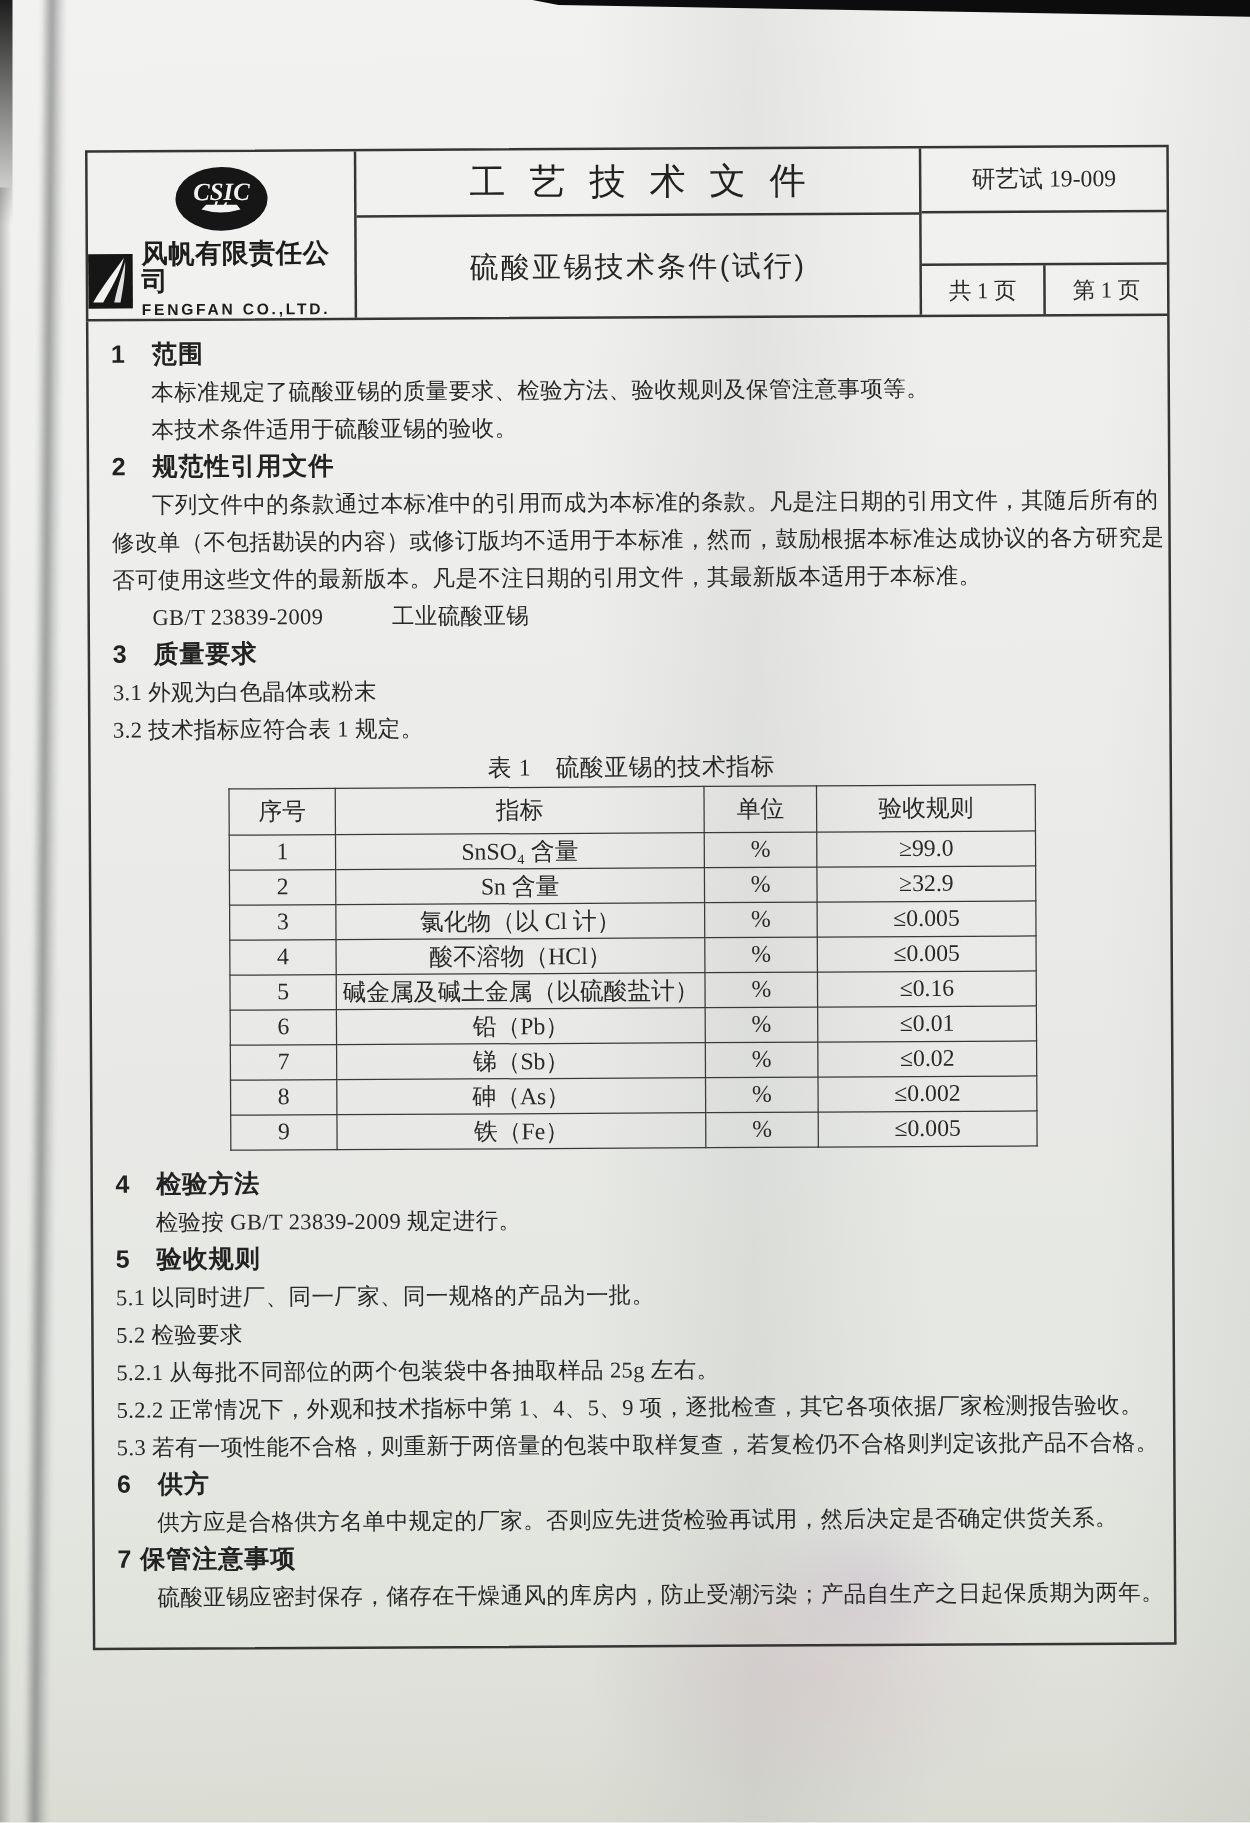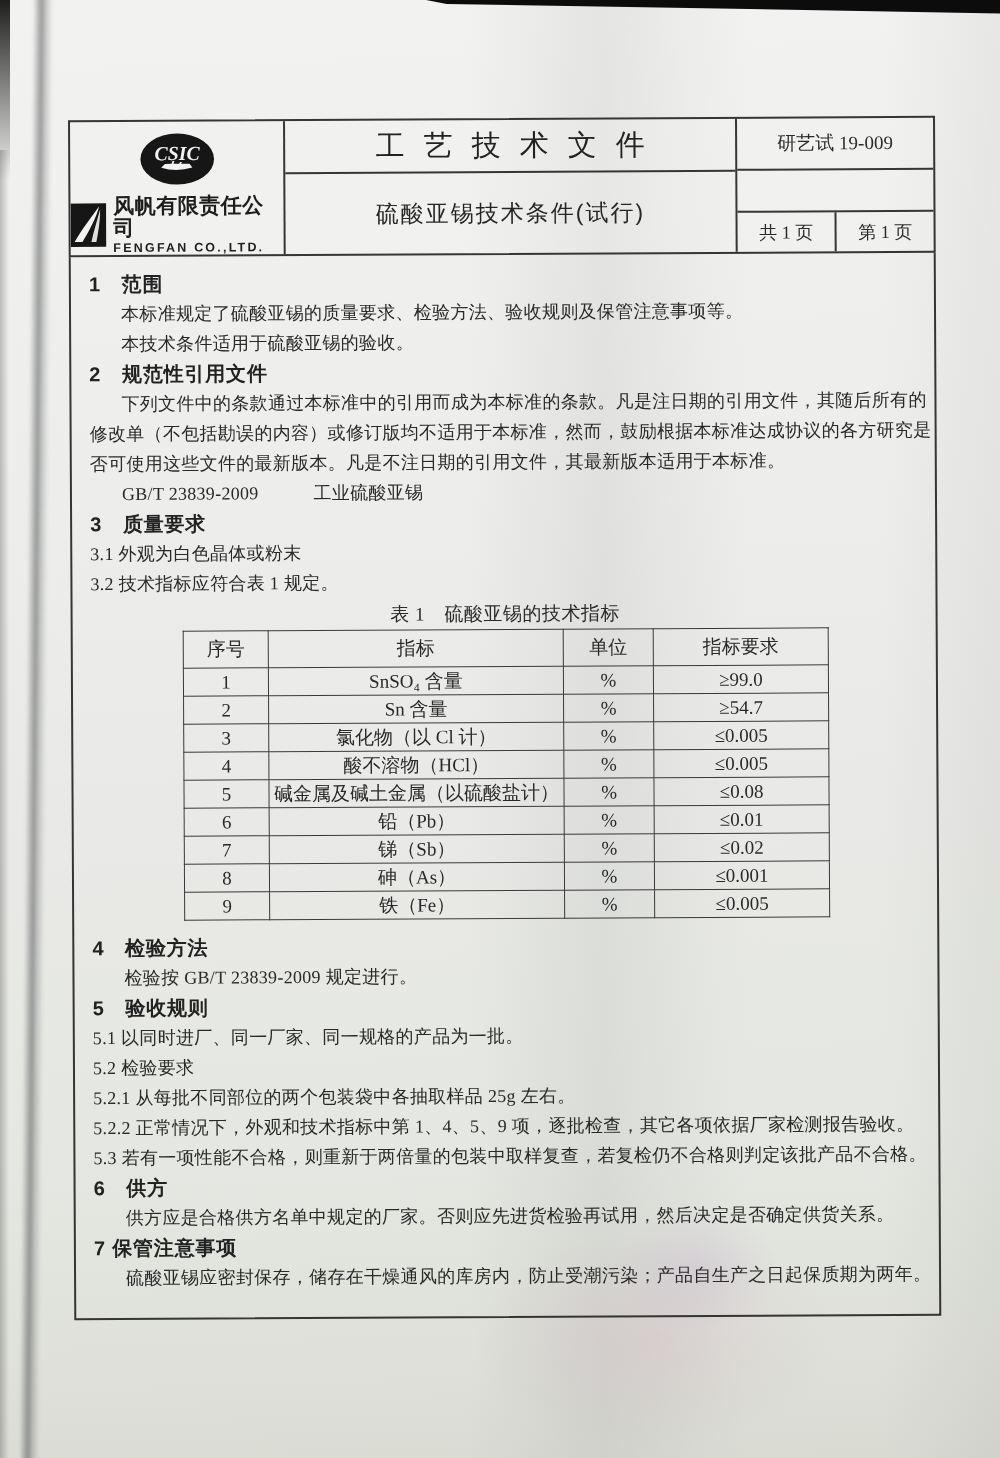--- a/index.html
+++ b/index.html
@@ -26,21 +26,21 @@
   .crease{position:absolute;top:-8px;left:33px;width:20px;height:1480px;z-index:4;
     background:linear-gradient(to right, rgba(70,72,74,0) 0%, rgba(70,72,74,0.52) 45%, rgba(70,72,74,0.28) 62%, rgba(70,72,74,0) 100%);
     filter:blur(1.5px); transform:rotate(0.55deg); transform-origin:50% 0;}
   
   .doc{position:absolute;left:68px;top:118px;width:867px;transform:rotate(-0.3deg);transform-origin:50% 0;}
   .hdr{display:flex;border:2px solid rgba(43,43,43,0.95);height:137px;box-sizing:border-box;background:rgba(244,244,242,0.25);}
   .hdr-logo{width:215px;border-right:2px solid rgba(43,43,43,0.95);box-sizing:border-box;
     display:flex;flex-direction:column;align-items:center;padding-top:10px;}
   .company-row{display:flex;align-items:center;gap:7px;margin-top:8px;}
   .company-txt{display:flex;flex-direction:column;line-height:1.05;}
-  .company-cn{font-family:Liberation Sans, sans-serif;font-weight:700;font-size:21px;letter-spacing:0.5px;color:#1d1d1d;}
+  .company-cn{font-family:Liberation Mono, monospace;font-weight:700;font-size:21px;letter-spacing:0.5px;color:#1d1d1d;}
   .company-en{font-family:"Liberation Sans","DejaVu Sans",sans-serif;font-weight:700;font-size:12.5px;letter-spacing:2.2px;color:#1d1d1d;margin-top:3px;}
   .hdr-mid{flex:1;display:flex;flex-direction:column;box-sizing:border-box;}
   .hdr-doc-type{height:51px;border-bottom:2px solid rgba(43,43,43,0.95);display:flex;align-items:center;justify-content:center;
     font-family:"Liberation Sans","DejaVu Sans",sans-serif;font-size:29px;font-weight:500;letter-spacing:19px;text-indent:19px;color:#222;}
   .hdr-doc-title{flex:1;display:flex;align-items:center;justify-content:center;
     font-family:"Liberation Sans","DejaVu Sans",sans-serif;font-size:23px;font-weight:400;letter-spacing:2px;color:#262626;}
   .hdr-right{width:198px;border-left:2px solid rgba(43,43,43,0.95);box-sizing:border-box;display:flex;flex-direction:column;}
   .hdr-docnum{height:50px;border-bottom:2px solid rgba(43,43,43,0.95);display:flex;align-items:center;justify-content:center;font-size:19px;}
   .hdr-blank{height:40px;border-bottom:2px solid rgba(43,43,43,0.95);}
   .hdr-pages{flex:1;display:flex;}
@@ -140,79 +140,79 @@
             <col style="width:295px">
             <col style="width:90px">
             <col style="width:175px">
         </colgroup>
         <thead>
           <tr>
 
           <th>序号</th>
               <th>指标</th>
               <th>单位</th>
-              <th>指标要求</th>
+              <th>验收规则</th>
             </tr>
         </thead>
         <tbody>
 
             <tr>
               <td>1</td>
               <td>SnSO₄ 含量</td>
               <td>%</td>
               <td>≥99.0</td>
             </tr>
 
             <tr>
               <td>2</td>
               <td>Sn 含量</td>
               <td>%</td>
-              <td>≥54.7</td>
+              <td>≥32.9</td>
             </tr>
 
             <tr>
               <td>3</td>
               <td>氯化物（以 Cl 计）</td>
               <td>%</td>
               <td>≤0.005</td>
             </tr>
 
             <tr>
               <td>4</td>
               <td>酸不溶物（HCl）</td>
               <td>%</td>
               <td>≤0.005</td>
             </tr>
 
             <tr>
               <td>5</td>
               <td>碱金属及碱土金属（以硫酸盐计）</td>
               <td>%</td>
-              <td>≤0.08</td>
+              <td>≤0.16</td>
             </tr>
 
             <tr>
               <td>6</td>
               <td>铅（Pb）</td>
               <td>%</td>
               <td>≤0.01</td>
             </tr>
 
             <tr>
               <td>7</td>
               <td>锑（Sb）</td>
               <td>%</td>
               <td>≤0.02</td>
             </tr>
 
             <tr>
               <td>8</td>
               <td>砷（As）</td>
               <td>%</td>
-              <td>≤0.001</td>
+              <td>≤0.002</td>
             </tr>
 
             <tr>
               <td>9</td>
               <td>铁（Fe）</td>
               <td>%</td>
               <td>≤0.005</td>
             </tr>
           </tbody>
       </table>

